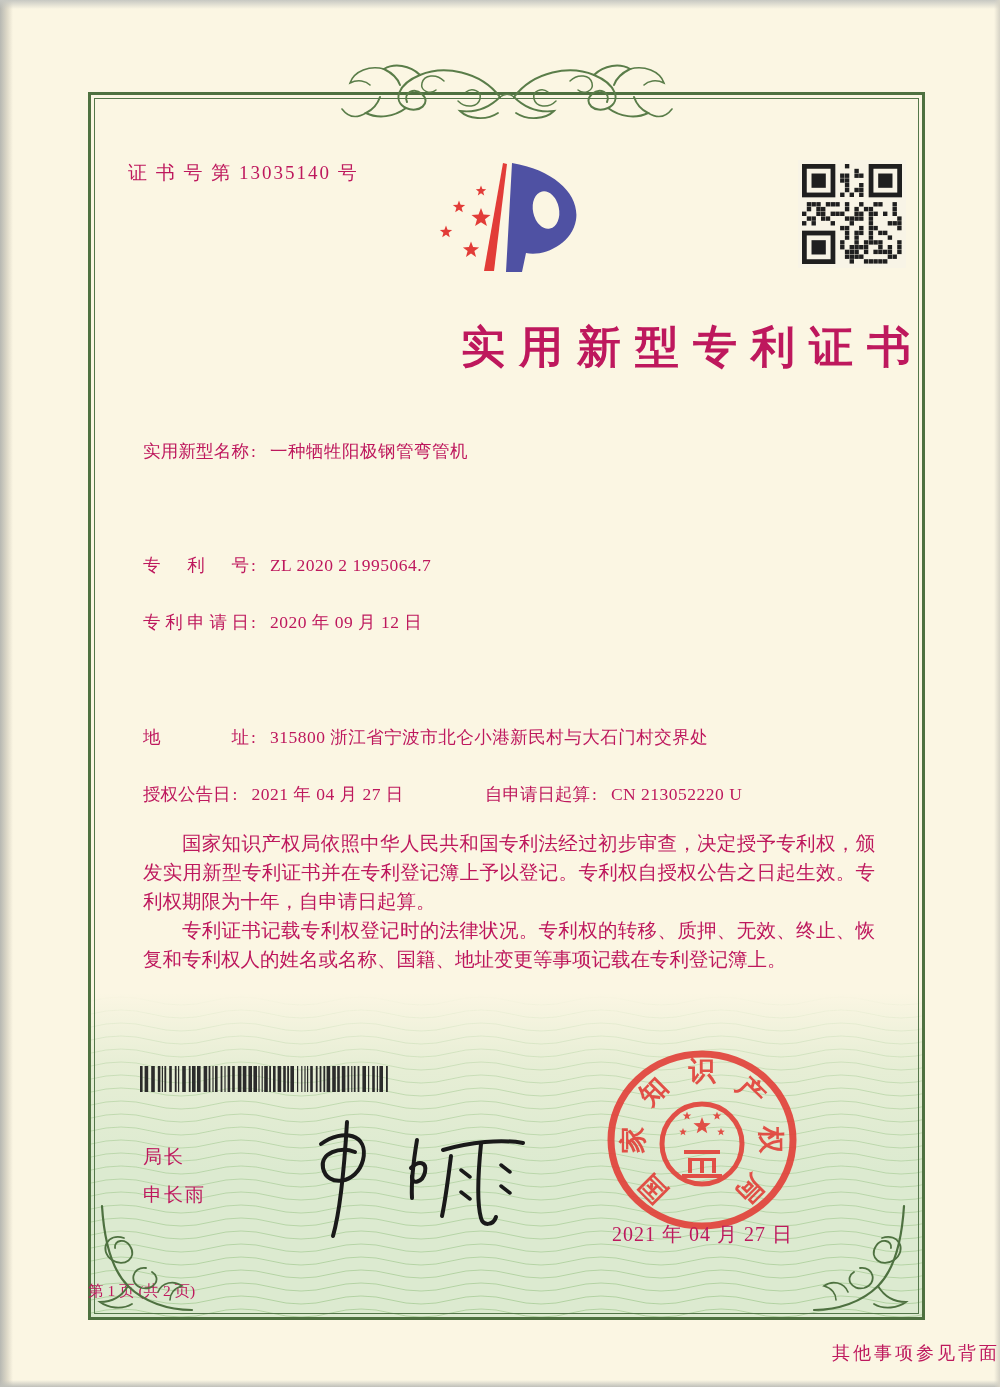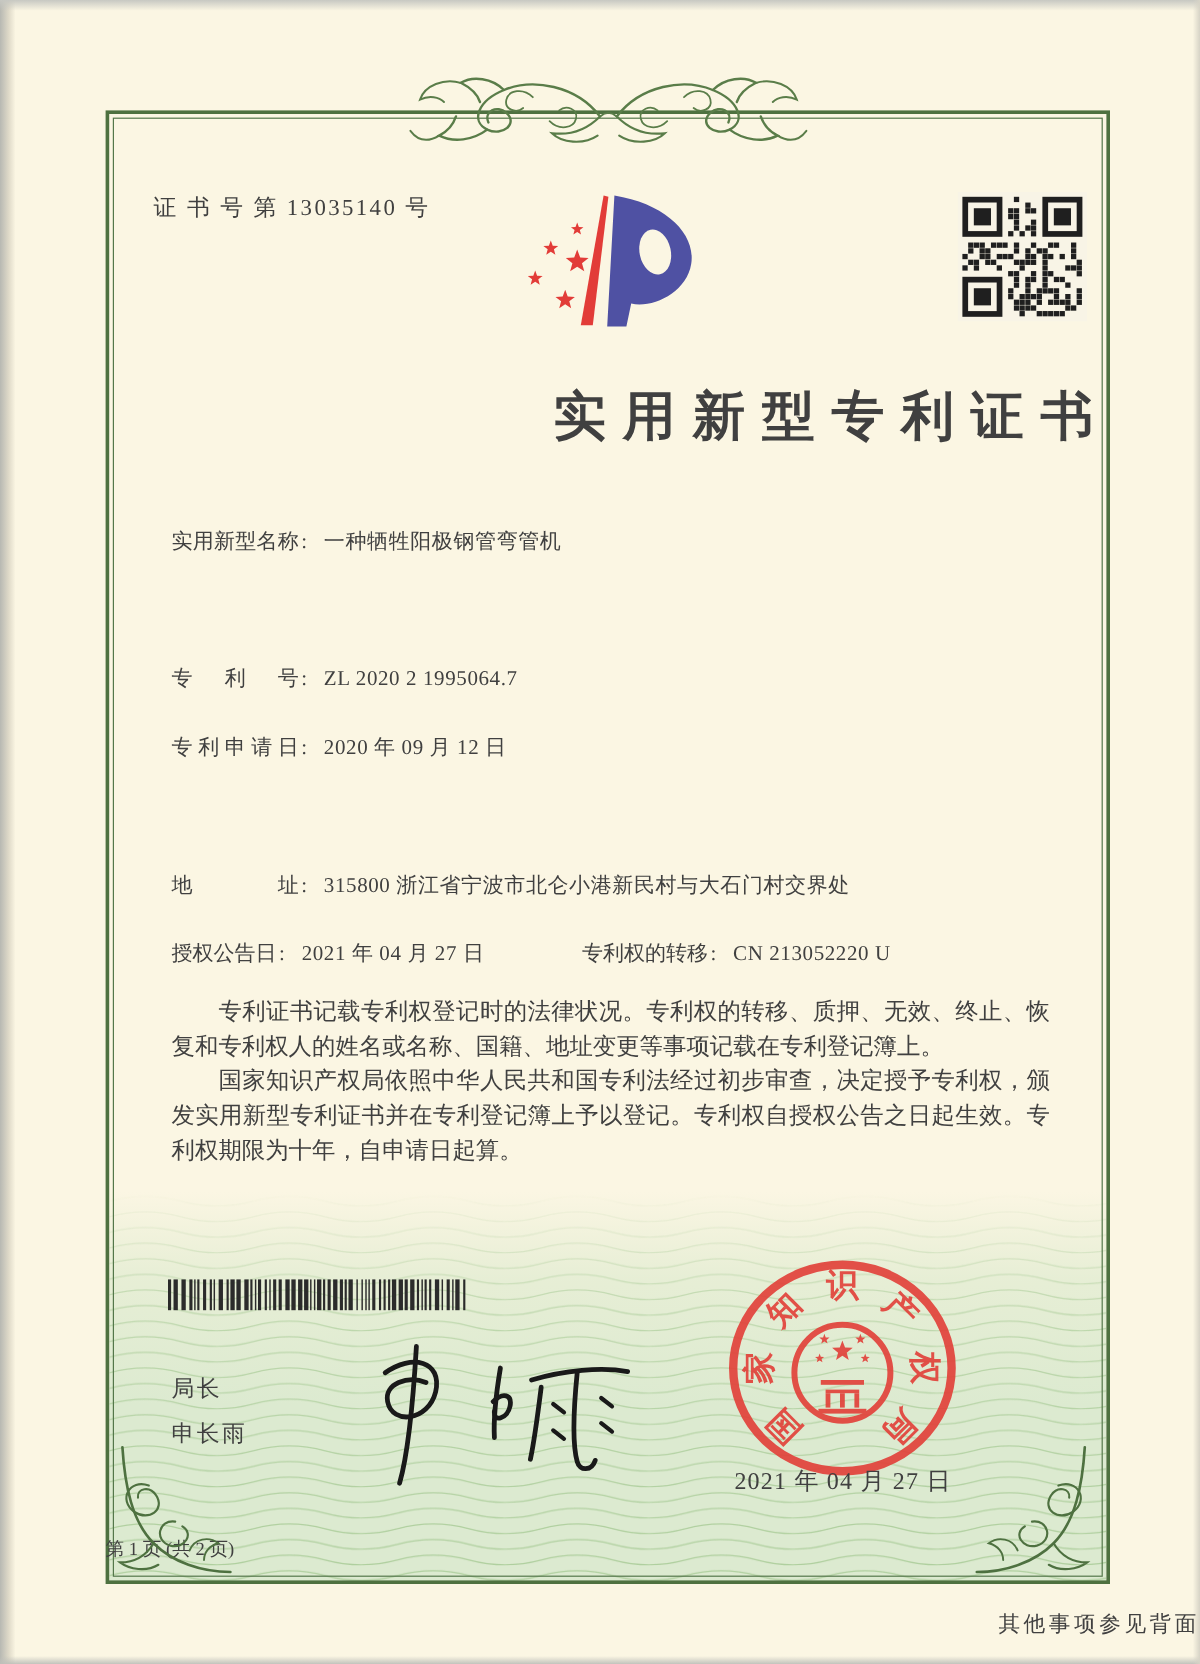--- a/index.html
+++ b/index.html
@@ -1,17 +1,17 @@
 <!DOCTYPE html>
 <html><head>
 <meta charset="utf-8">
 <style>
   html,body{margin:0;padding:0;background:#9b9c97;}
   .page{position:relative;width:1000px;height:1387px;background:#fbf6e3;overflow:hidden;
-        font-family:"Liberation Serif","DejaVu Serif",serif;color:#404040;}
+        font-family:"Liberation Serif","DejaVu Serif",serif;color:#be185d;}
   
   .edge-left{position:absolute;left:0;top:0;bottom:0;width:13px;
     background:linear-gradient(to right,#b7b8b2,#ded9c8 55%,rgba(251,246,227,0));}
   .edge-top{position:absolute;left:0;top:0;right:0;height:9px;
     background:linear-gradient(#c7c8c2,rgba(251,246,227,0));}
   .edge-bottom{position:absolute;left:0;bottom:0;right:0;height:7px;
     background:linear-gradient(to top,#bfc0ba,rgba(251,246,227,0));}
   .edge-right{position:absolute;right:0;top:0;bottom:0;width:6px;
     background:linear-gradient(to left,#d6d3c6,rgba(251,246,227,0));}
   
@@ -280,27 +280,27 @@
   <div class="frow" style="top:609px">
     <span class="lbl">专利申请日</span><span class="colon">:</span><span class="val">2020 年 09 月 12 日</span>
   </div>
   <div class="frow" style="top:724px">
     <span class="lbl">地址</span><span class="colon">:</span><span class="val">315800 浙江省宁波市北仑小港新民村与大石门村交界处</span>
   </div>
 
   <div class="frow" style="top:781px">
     <span>授权公告日</span><span class="colon">:</span><span class="val">2021 年 04 月 27 日</span>
     <span class="grant-group2">
-      <span>专利权的转移</span><span class="colon">:</span><span class="val">CN 213052220 U</span>
+      <span>自申请日起算</span><span class="colon">:</span><span class="val">CN 213052220 U</span>
     </span>
   </div>
 
   <div class="paras">
+    <p>国家知识产权局依照中华人民共和国专利法经过初步审查，决定授予专利权，颁发实用新型专利证书并在专利登记簿上予以登记。专利权自授权公告之日起生效。专利权期限为十年，自申请日起算。</p>
     <p>专利证书记载专利权登记时的法律状况。专利权的转移、质押、无效、终止、恢复和专利权人的姓名或名称、国籍、地址变更等事项记载在专利登记簿上。</p>
-    <p>国家知识产权局依照中华人民共和国专利法经过初步审查，决定授予专利权，颁发实用新型专利证书并在专利登记簿上予以登记。专利权自授权公告之日起生效。专利权期限为十年，自申请日起算。</p>
   </div>
 
   <svg class="barcode" width="253" height="26" viewBox="0 0 253 26">
     <g id="barcode-bars" fill="#2b2b2b">
         <rect x="0.0" y="0" width="2.6" height="26"></rect>
         <rect x="4.6" y="0" width="3.6" height="26"></rect>
         <rect x="11.2" y="0" width="3.6" height="26"></rect>
         <rect x="17.8" y="0" width="2.6" height="26"></rect>
         <rect x="21.8" y="0" width="1.2" height="26"></rect>
         <rect x="24.4" y="0" width="1.8" height="26"></rect>

